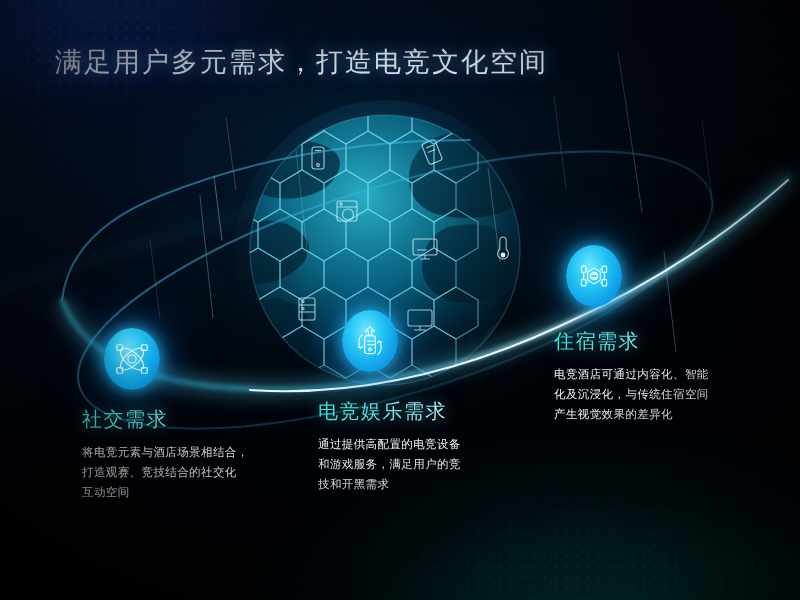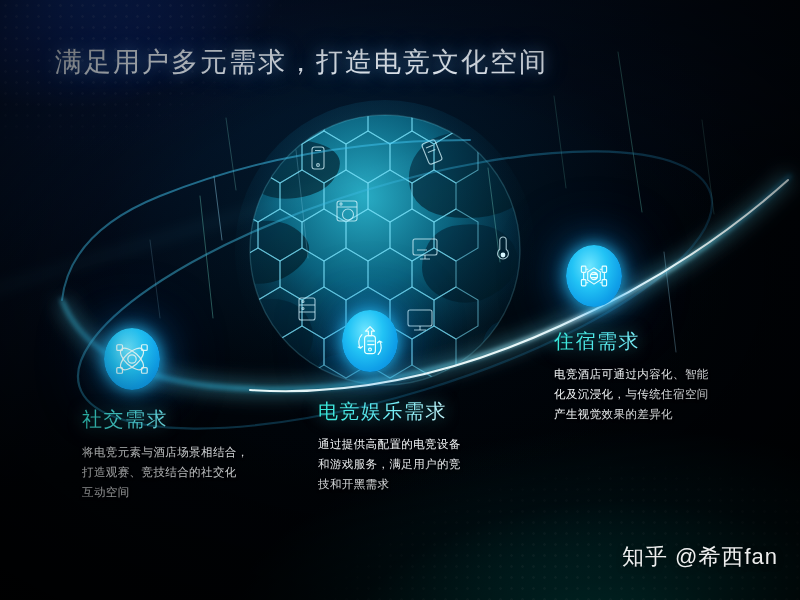--- a/index.html
+++ b/index.html
@@ -358,15 +358,14 @@
 
   <div class="block block-stay">
     <h3>住宿需求</h3>
     <p>电竞酒店可通过内容化、智能
 化及沉浸化，与传统住宿空间
 产生视觉效果的差异化</p>
   </div>
 
   <div class="bg-vignette"></div>
 
-  <div class="watermark">知乎 @希西fan</div>
 
 </div>
 
 </body></html>

